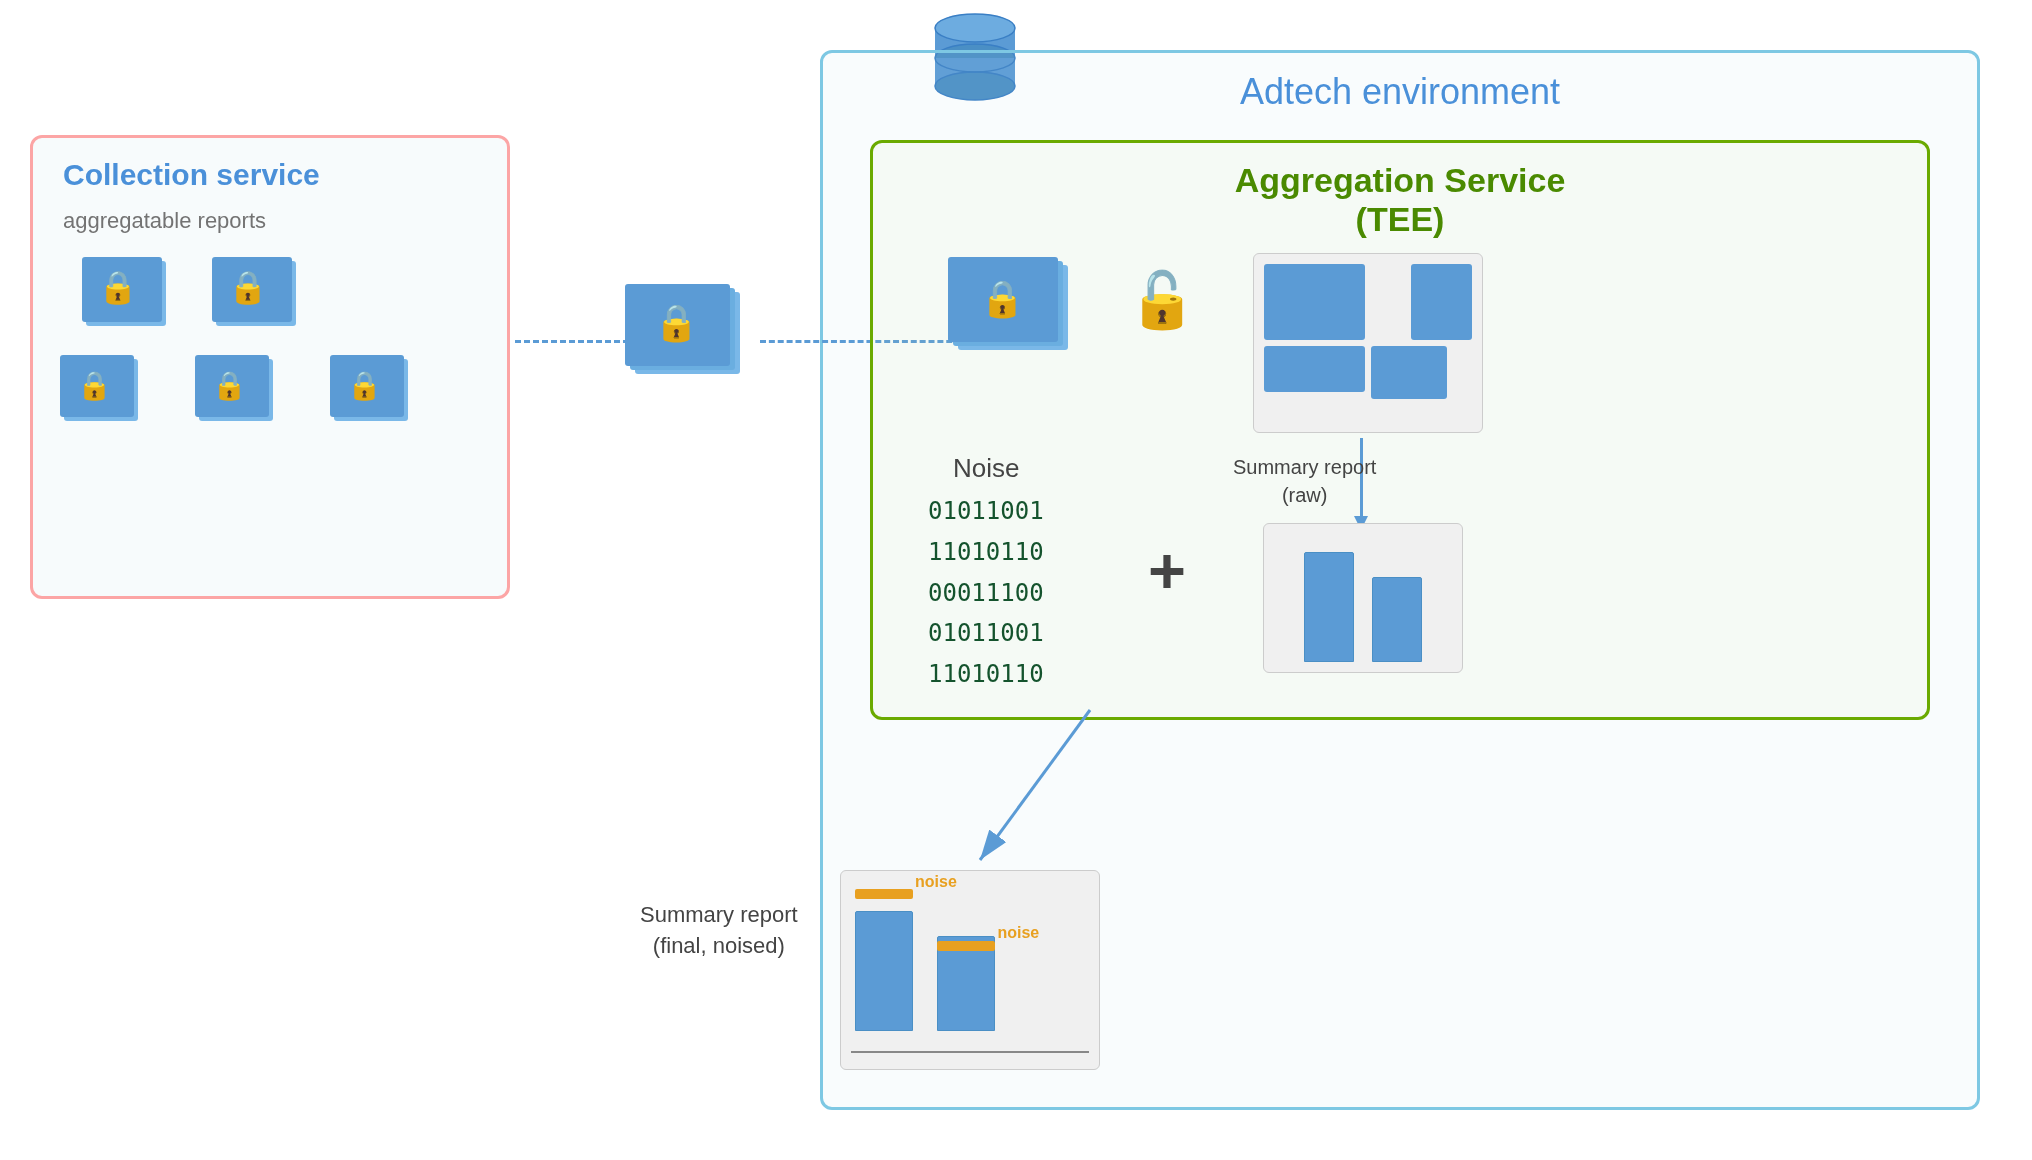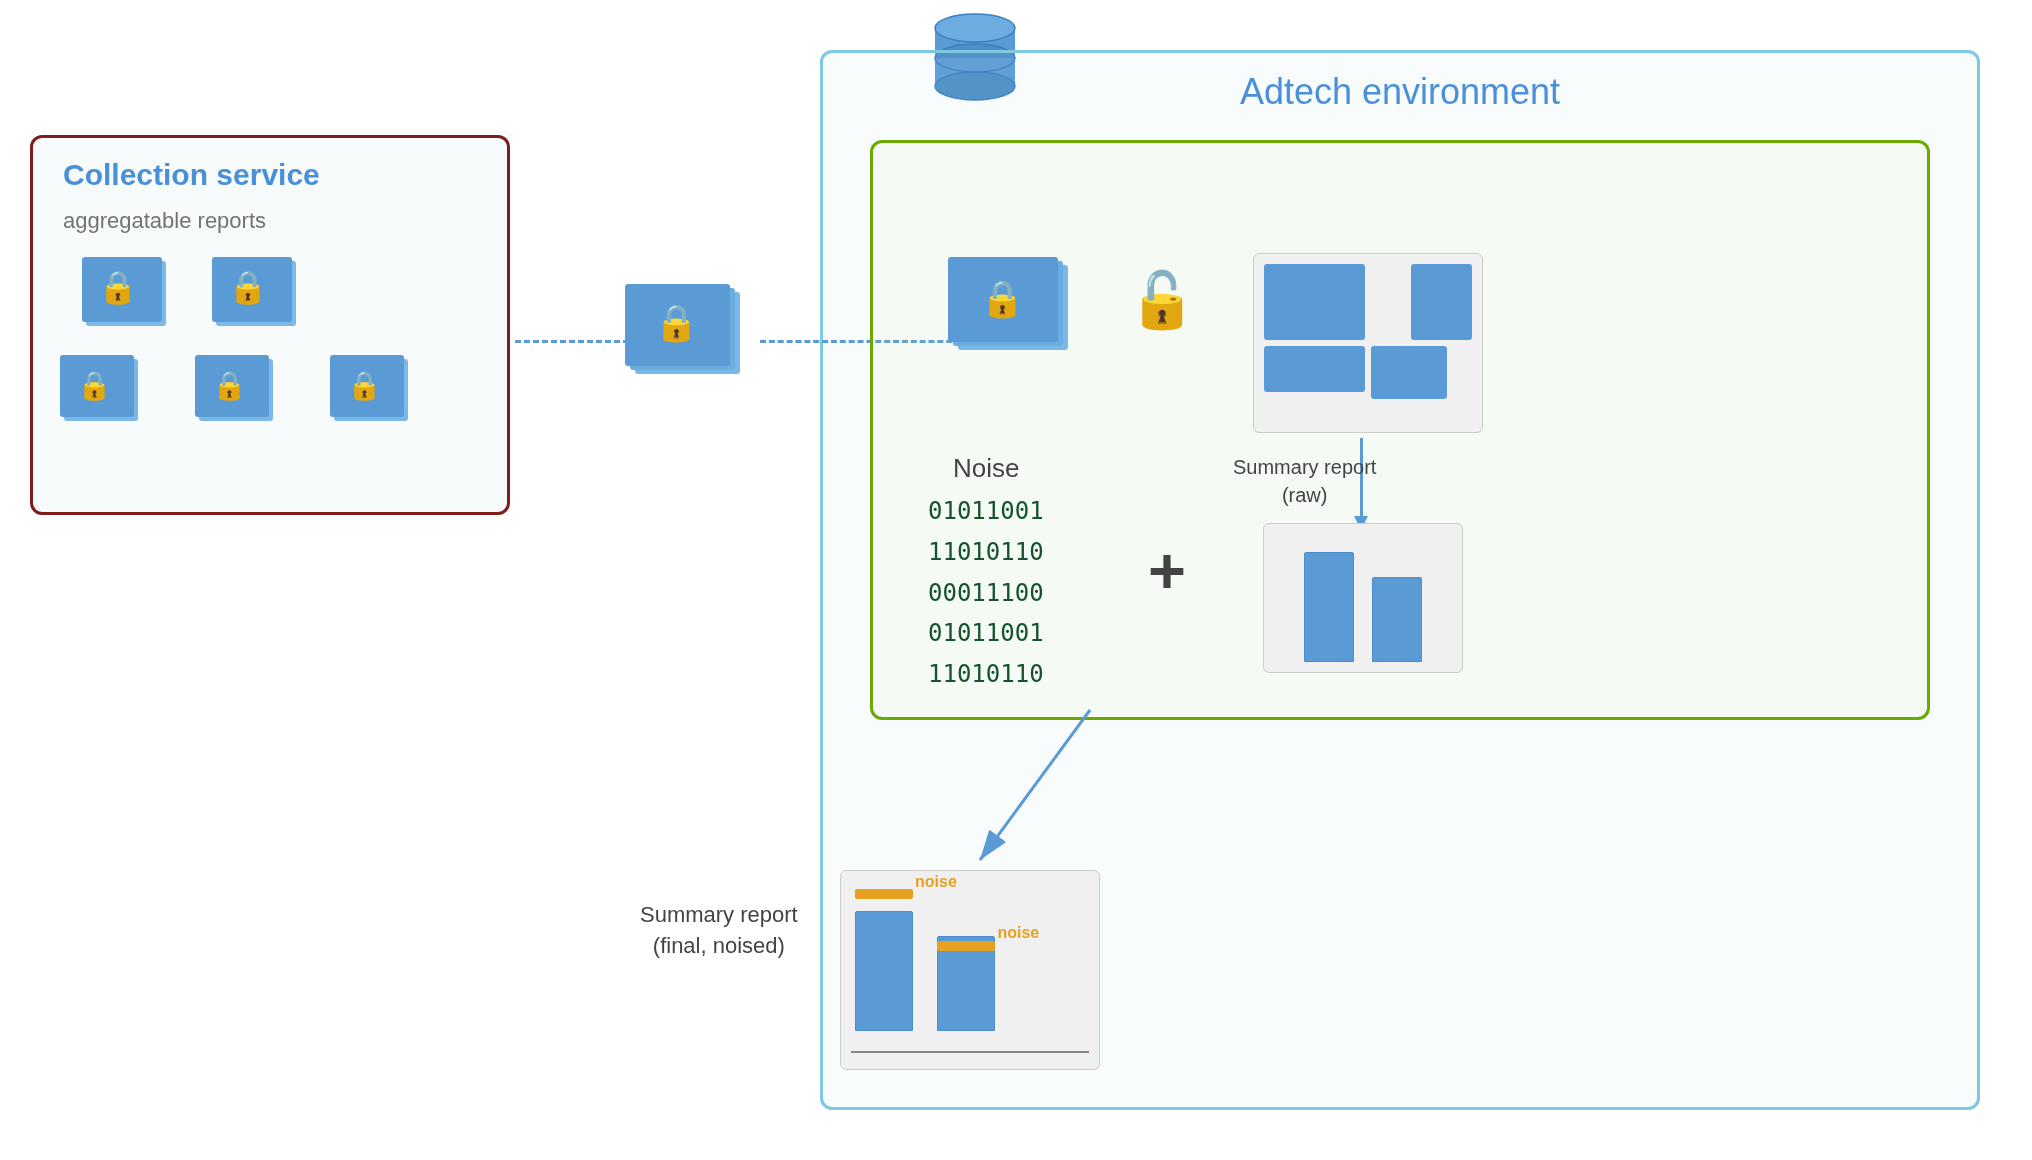--- a/index.html
+++ b/index.html
@@ -40,22 +40,22 @@
       font-weight: normal;
       white-space: nowrap;
     }
 
     
     .collection-box {
       position: absolute;
       top: 135px;
       left: 30px;
       width: 480px;
-      height: 380px;
-      border: 3px solid #7f1d1d;
+      height: 464px;
+      border: 3px solid #fca5a5;
       border-radius: 12px;
       background: rgba(173, 216, 230, 0.1);
     }
 
     .collection-label {
       position: absolute;
       top: 20px;
       left: 30px;
       color: #4a90d9;
       font-size: 30px;
@@ -195,20 +195,24 @@
       <rect x="5" y="4" rx="3" width="105" height="82" fill="#5b9bd5"></rect>
       <text x="57" y="55" text-anchor="middle" font-size="36">🔒</text>
     </svg>
   </div>
 
   <div style="position:absolute; top:340px; left:760px; width:210px; height:3px; border-top:3px dashed #5b9bd5;">
     <div style="position:absolute; right:-12px; top:-7px; border-left:14px solid #5b9bd5; border-top:7px solid transparent; border-bottom:7px solid transparent;"></div>
   </div>
 
   <div class="aggregation-box">
+    <div class="aggregation-label" style="top:18px; left:50%; transform:translateX(-50%); position:absolute; text-align:center;">
+      <span>Aggregation Service</span><br>
+      <span>(TEE)</span>
+    </div>
 
     <div style="position:absolute; top:110px; left:70px;">
       <svg width="150" height="130" viewBox="0 0 150 130">
         <rect x="15" y="12" rx="3" width="110" height="85" fill="#7ab8e8"></rect>
         <rect x="10" y="8" rx="3" width="110" height="85" fill="#6aaee0"></rect>
         <rect x="5" y="4" rx="3" width="110" height="85" fill="#5b9bd5"></rect>
         <text x="60" y="58" text-anchor="middle" font-size="36">🔒</text>
       </svg>
     </div>
 

